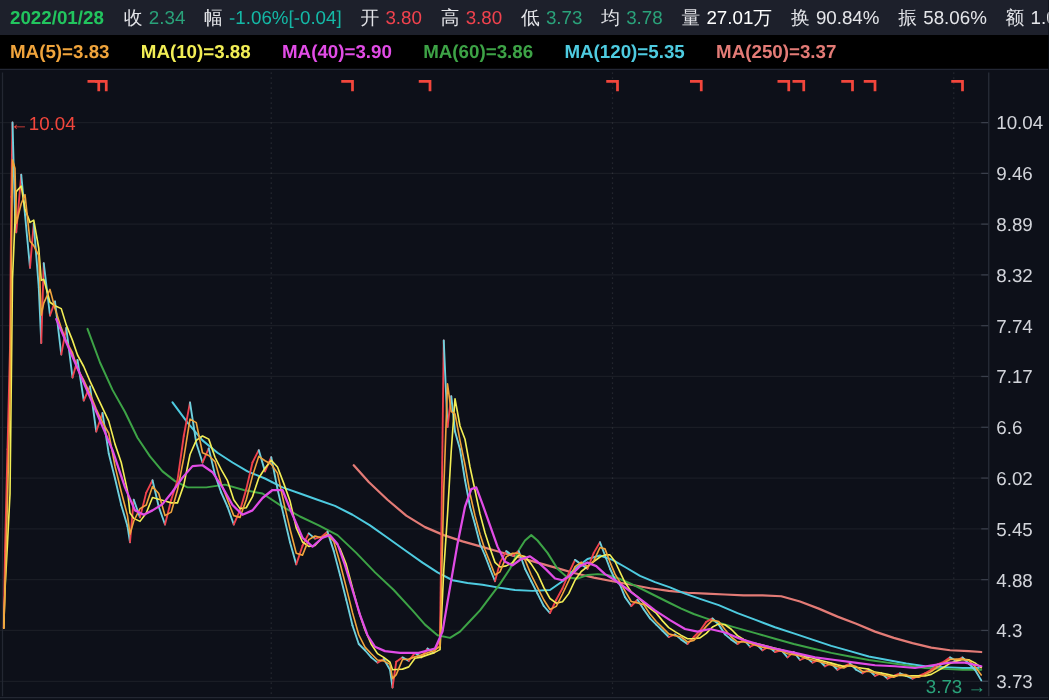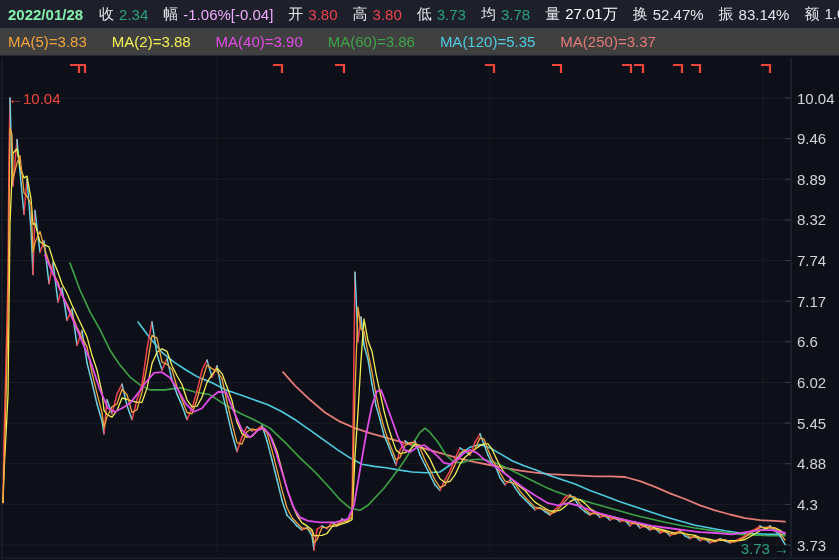--- a/index.html
+++ b/index.html
@@ -1,71 +1,71 @@
 <!DOCTYPE html>
 <html><head>
 <meta charset="utf-8">
 <style>
   html,body{margin:0;padding:0;background:#0d1019;}
   .screen{position:relative;width:839px;height:560px;background:#0d1019;overflow:hidden;
           font-family:"Liberation Sans","DejaVu Sans",sans-serif;-webkit-font-smoothing:antialiased;}
   .topbar{position:absolute;left:0;top:0;width:839px;height:28px;background:#1d202b;
           display:flex;align-items:center;padding-left:8px;box-sizing:border-box;
           font-size:15px;color:#e4e5e9;white-space:nowrap;}
-  .topbar .date{margin-right:16px;font-weight:bold;color:#86efac;}
+  .topbar .date{margin-right:16px;font-weight:bold;color:#22c55e;}
   .fld{margin-right:15px;display:inline-flex;align-items:center;}
   .fld .lbl{color:#e4e5e9;margin-right:5px;}
-  .legendbar{position:absolute;left:0;top:28px;width:839px;height:28px;background:#404040;
+  .legendbar{position:absolute;left:0;top:28px;width:839px;height:28px;background:#000000;
              border-bottom:1px solid #232734;display:flex;align-items:center;padding-left:8px;
-             box-sizing:border-box;font-size:15px;white-space:nowrap;}
+             box-sizing:border-box;font-size:15px;white-space:nowrap;font-weight:bold;}
   .legendbar .ma{margin-right:25px;}
   .chartwrap{position:absolute;left:0;top:56px;width:839px;height:504px;background:#0d1019;}
   svg text{font-family:"Liberation Sans","DejaVu Sans",sans-serif;}
 </style>
 </head>
 <body>
 
 <div class="screen">
   <div class="topbar">
     <span class="date">2022/01/28</span>
     <span id="hdr-fields"><span class="fld">
           <span class="lbl">收</span>
           <span class="val" style="color: rgb(42, 162, 122);">2.34</span>
         </span><span class="fld">
           <span class="lbl">幅</span>
-          <span class="val" style="color: #f0abfc;">-1.06%[-0.04]</span>
+          <span class="val" style="color: #14b8a6;">-1.06%[-0.04]</span>
         </span><span class="fld">
           <span class="lbl">开</span>
           <span class="val" style="color: rgb(240, 66, 77);">3.80</span>
         </span><span class="fld">
           <span class="lbl">高</span>
           <span class="val" style="color: rgb(240, 66, 77);">3.80</span>
         </span><span class="fld">
           <span class="lbl">低</span>
           <span class="val" style="color: rgb(42, 162, 122);">3.73</span>
         </span><span class="fld">
           <span class="lbl">均</span>
           <span class="val" style="color: rgb(42, 162, 122);">3.78</span>
         </span><span class="fld">
           <span class="lbl">量</span>
           <span class="val" style="color: #ffffff;">27.01万</span>
         </span><span class="fld">
           <span class="lbl">换</span>
-          <span class="val" style="color: rgb(228, 229, 233);">52.47%</span>
+          <span class="val" style="color: rgb(228, 229, 233);">90.84%</span>
         </span><span class="fld">
           <span class="lbl">振</span>
-          <span class="val" style="color: rgb(228, 229, 233);">83.14%</span>
+          <span class="val" style="color: rgb(228, 229, 233);">58.06%</span>
         </span><span class="fld">
           <span class="lbl">额</span>
           <span class="val" style="color: rgb(228, 229, 233);">1.02亿</span>
         </span></span>
   </div>
   <div class="legendbar" id="ma-legend">
       <span class="ma" style="color: rgb(240, 164, 60);">MA(5)=3.83</span>
-      <span class="ma" style="color: rgb(242, 238, 85);">MA(2)=3.88</span>
+      <span class="ma" style="color: rgb(242, 238, 85);">MA(10)=3.88</span>
       <span class="ma" style="color: rgb(225, 76, 230);">MA(40)=3.90</span>
       <span class="ma" style="color: rgb(61, 163, 70); text-align: center;">MA(60)=3.86</span>
       <span class="ma" style="color: rgb(78, 203, 224);">MA(120)=5.35</span>
       <span class="ma" style="color: rgb(227, 123, 118);">MA(250)=3.37</span>
     </div>
   <div class="chartwrap">
     <svg id="chart-svg" width="839" height="504" viewBox="0 56 839 504">
         <line x1="0" y1="98" x2="790" y2="98" stroke="#ffffff" stroke-opacity="0.055" stroke-width="1"></line>
         <line x1="785" y1="98" x2="791" y2="98" stroke="#3a3f4b" stroke-width="1"></line>
         <text x="797" y="103.5" fill="#d2d4da" font-size="15">10.04</text>

